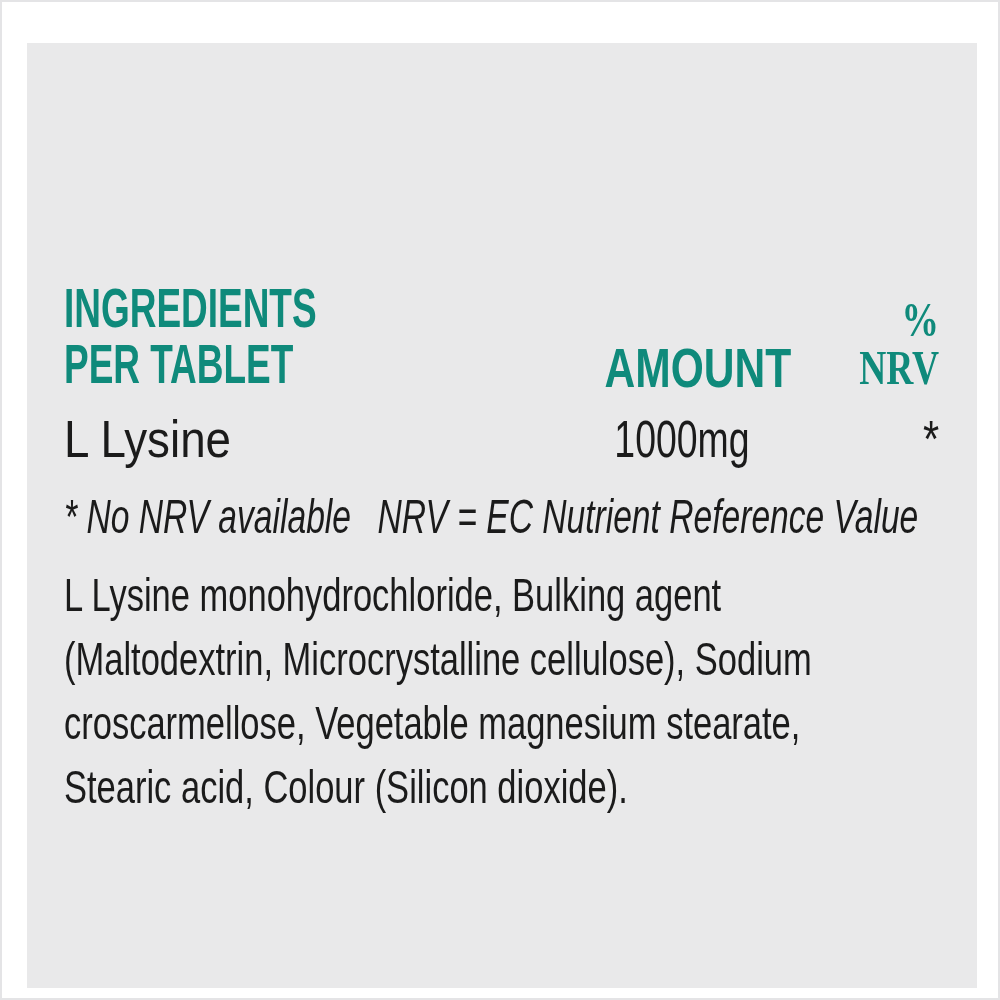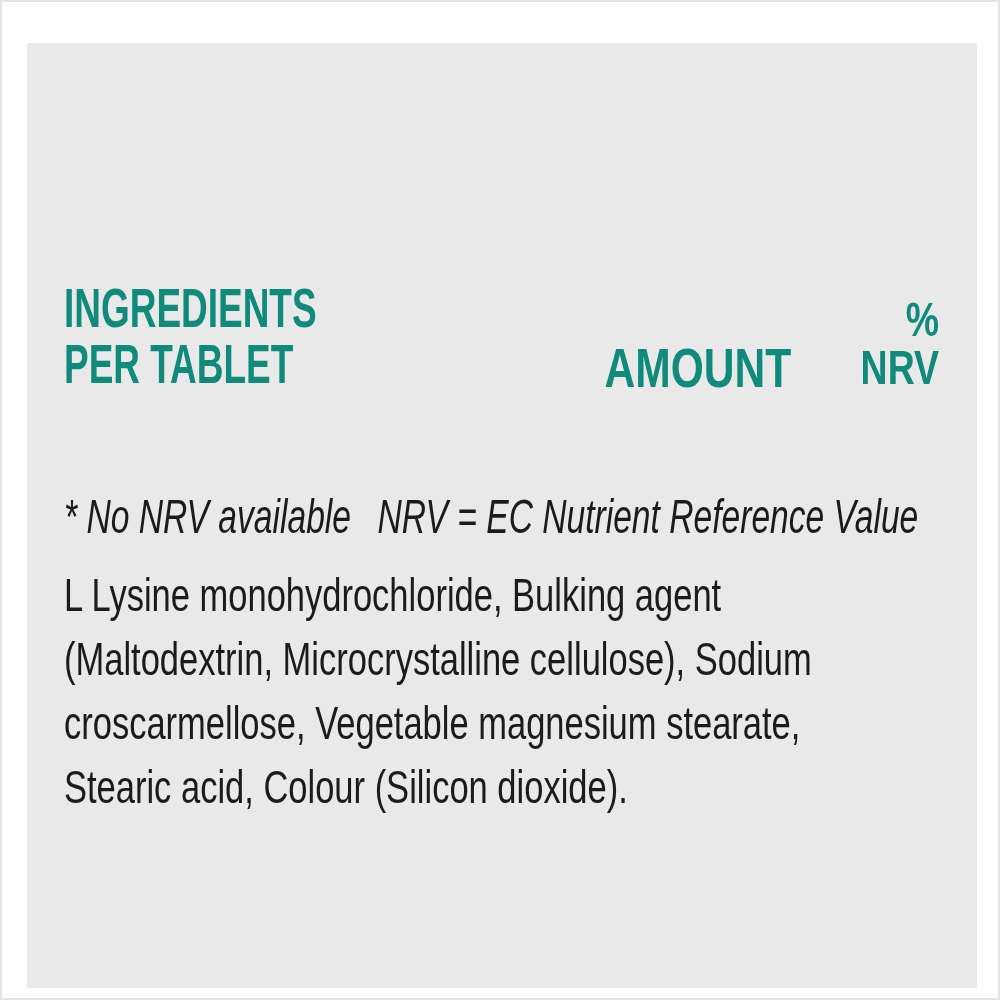--- a/index.html
+++ b/index.html
@@ -58,20 +58,21 @@
   }
   .amount-header > span {
     display: inline-block;
     transform: scaleX(0.76);
     transform-origin: center bottom;
   }
   .nrv-header {
     text-align: right;
     font-size: 48px;
     line-height: 48px;
+    font-family: Liberation Serif, serif;
   }
   .nrv-header > span {
     display: inline-block;
     transform: scaleX(0.78);
     transform-origin: right bottom;
   }
   .data-row {
     top: 370px;
     color: #1b1b1b;
     font-size: 52px;
@@ -135,20 +136,31 @@
       <div class="title">INGREDIENTS
 PER TABLET</div>
       <div class="amount-header">
         <span>AMOUNT</span>
       </div>
       <div class="nrv-header">
         <span>% NRV</span>
       </div>
     </div>
 
+    <div class="grid3 data-row">
+      <div class="cell-ingredient">
+        <span>L Lysine</span>
+      </div>
+      <div class="cell-amount">
+        <span>1000mg</span>
+      </div>
+      <div class="cell-nrv">
+        <span>*</span>
+      </div>
+    </div>
 
     <div class="footnote">
       <span>* No NRV available</span>
       <span>NRV = EC Nutrient Reference Value</span>
     </div>
 
     <div class="ingredients-paragraph">L Lysine monohydrochloride, Bulking agent
 (Maltodextrin, Microcrystalline cellulose), Sodium
 croscarmellose, Vegetable magnesium stearate,
 Stearic acid, Colour (Silicon dioxide).</div>

